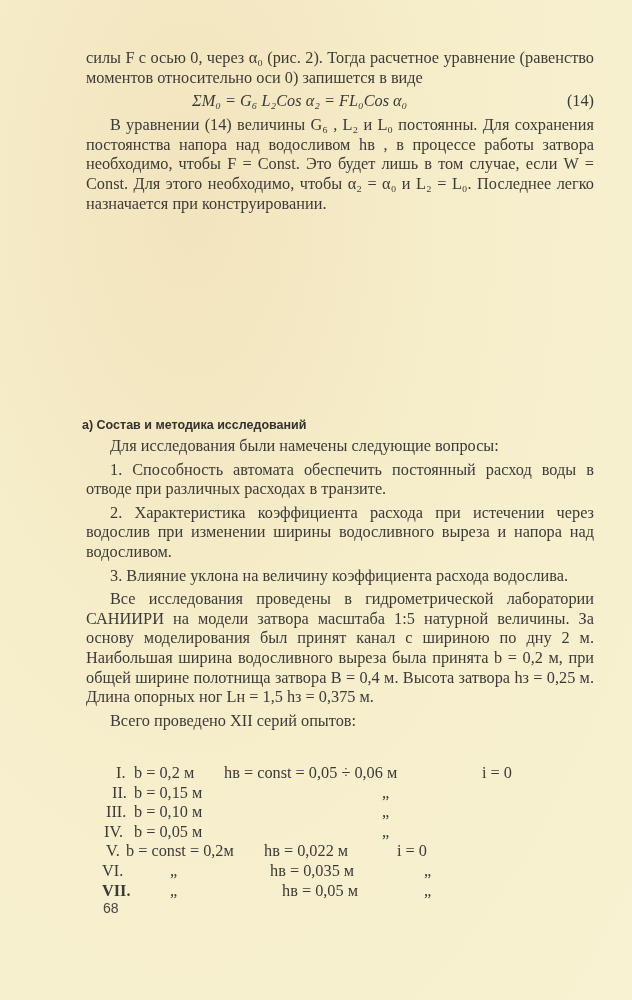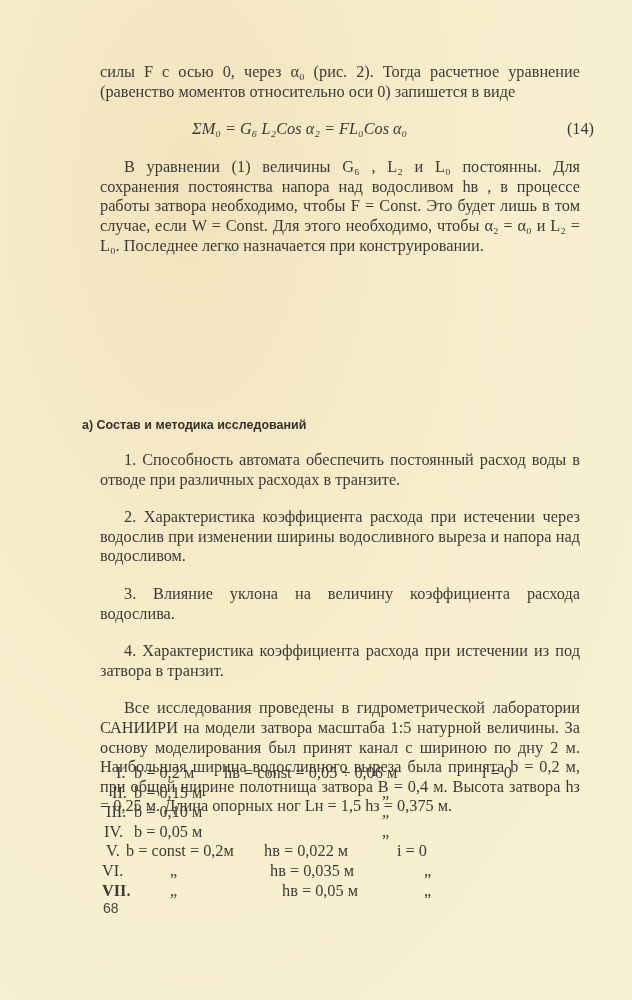--- a/index.html
+++ b/index.html
@@ -8,21 +8,21 @@
     background: #f5ecc6;
     background-image: radial-gradient(ellipse at 30% 20%, #f2e4bd 0%, #f6eecb 45%, #f8f2d2 100%);
     font-family: "Liberation Serif", "DejaVu Serif", serif;
     color: #3c3a38;
     position: relative;
   }
   .page {
     position: absolute; left: 82px; top: 44px; width: 516px;
     font-size: 16.3px; line-height: 19.6px;
   }
-  .p { margin: 18px; text-align: justify; text-align-last: left; }
+  .p { margin: 4px; text-align: justify; text-align-last: left; }
   .ind { text-indent: 24px; }
   .eq {
     position: relative; height: 20px; margin: 0;
   }
   .eq .formula { position: absolute; left: 110px; top: 0; font-style: italic; }
   .eq .num { position: absolute; right: 4px; top: 0; }
   .h1 {
     text-align: center; font-family: "Liberation Sans", "DejaVu Sans", sans-serif;
     font-weight: bold; font-size: 15.5px; margin: 28px 0 0 0; color: #2f2d2b;
     position: absolute; top: 299px; left: 0; width: 100%;
@@ -46,30 +46,31 @@
 
 <div class="page">
 
   <p class="p">силы F с осью 0, через α₀ (рис. 2). Тогда расчетное уравнение (равенство моментов относительно оси 0) запишется в виде</p>
 
   <div class="eq">
     <span class="formula">ΣM₀ = G₆ L₂Cos α₂ = FL₀Cos α₀</span>
     <span class="num">(14)</span>
   </div>
 
-  <p class="p ind">В уравнении (1) величины G₆ , L₂ и L₀ постоянны. Для сохранения постоянства напора над водосливом hв , в процессе работы затвора необходимо, чтобы F = Const. Это будет лишь в том случае, если W = Const. Для этого необходимо, чтобы α₂ = α₀ и L₂ = L₀. Последнее легко назначается при конструировании.</p>
+  <p class="p ind">В уравнении (14) величины G₆ , L₂ и L₀ постоянны. Для сохранения постоянства напора над водосливом hв , в процессе работы затвора необходимо, чтобы F = Const. Это будет лишь в том случае, если W = Const. Для этого необходимо, чтобы α₂ = α₀ и L₂ = L₀. Последнее легко назначается при конструировании.</p>
 
   <div class="h2">а) Состав и методика исследований</div>
 
   <div class="sec" style="top:388px;">
+    <p class="p ind">Для исследования были намечены следующие вопросы:</p>
     <p class="p ind">1. Способность автомата обеспечить постоянный расход воды в отводе при различных расходах в транзите.</p>
     <p class="p ind">2. Характеристика коэффициента расхода при истечении через водослив при изменении ширины водосливного выреза и напора над водосливом.</p>
     <p class="p ind">3. Влияние уклона на величину коэффициента расхода водослива.</p>
-    <p class="p ind">4. Характеристика коэффициента расхода при истечении из под затвора в транзит.</p>
     <p class="p ind">Все исследования проведены в гидрометрической лаборатории САНИИРИ на модели затвора масштаба 1:5 натурной величины. За основу моделирования был принят канал с шириною по дну 2 м. Наибольшая ширина водосливного выреза была принята b = 0,2 м, при общей ширине полотнища затвора B = 0,4 м. Высота затвора hз = 0,25 м. Длина опорных ног Lн = 1,5 hз = 0,375 м.</p>
+    <p class="p ind">Всего проведено XII серий опытов:</p>
   </div>
 
   <div class="series" style="top:719px;">
     <div class="srow">
       <span style="left:34px">I.</span>
       <span style="left:52px">b = 0,2 м</span>
       <span style="left:142px">hв = const = 0,05 ÷ 0,06 м</span>
       <span style="left:400px">i = 0</span>
     </div>
     <div class="srow">

